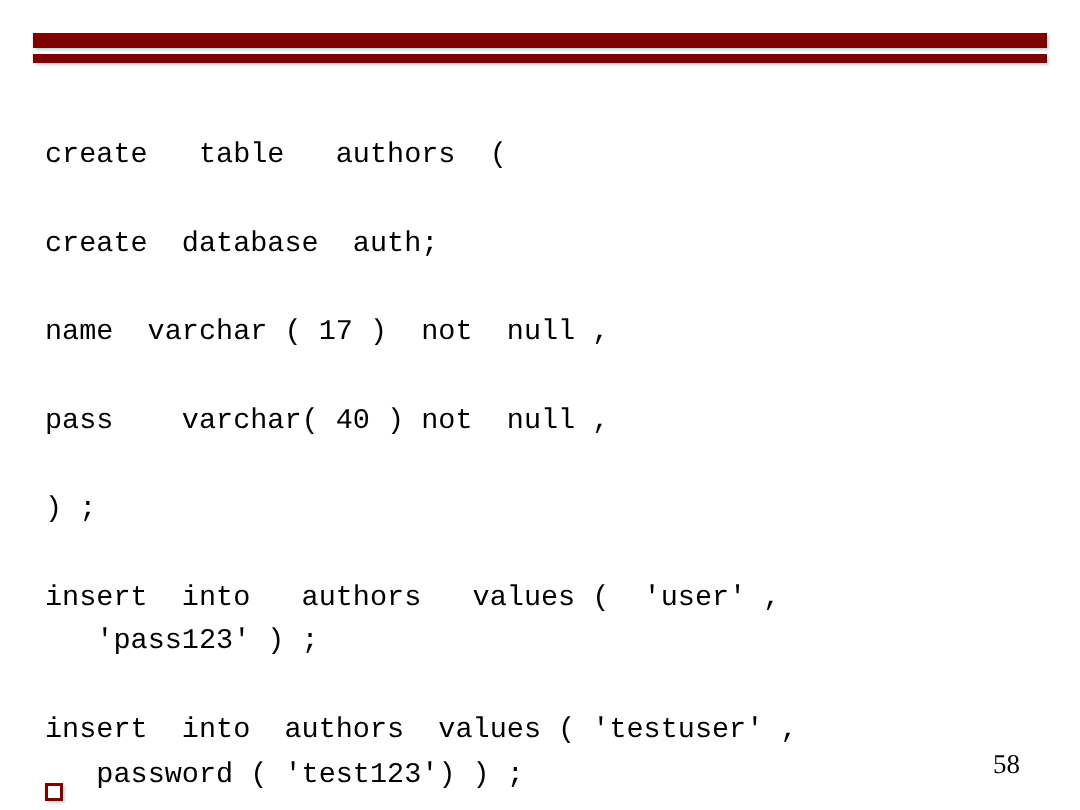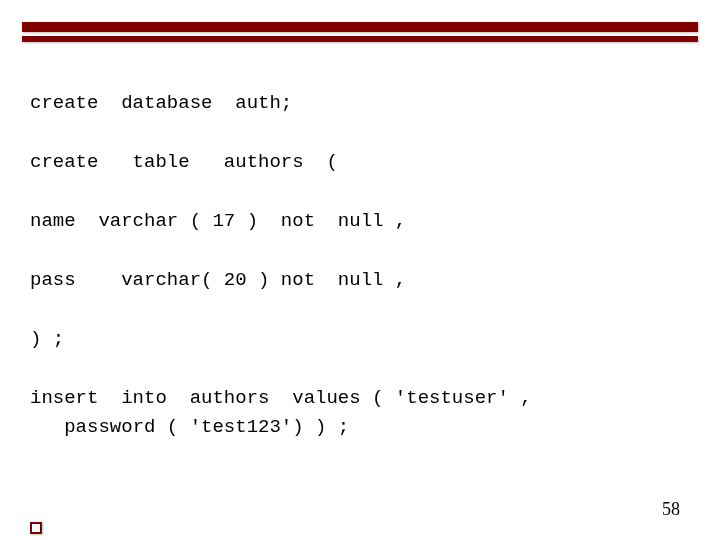--- a/index.html
+++ b/index.html
@@ -70,25 +70,27 @@
 </head>
 <body>
 
 <div class="slide">
   <div class="top-bar">
     <div class="bar1"></div>
     <div class="bar2"></div>
   </div>
 
   <div class="content">
+<div>create   table   authors  (</div>
 <div>create  database  auth;</div>
-<div>create   table   authors  (</div>
 <div>name  varchar ( 17 )  not  null ,</div>
-<div>pass    varchar( 20 ) not  null ,</div>
+<div>pass    varchar( 40 ) not  null ,</div>
 <div>) ;</div>
+<div class="wrap">insert  into   authors   values (  'user' ,
+   'pass123' ) ;</div>
 <div class="wrap">insert  into  authors  values ( 'testuser' ,
    password ( 'test123') ) ;</div>
 
 
 
   </div>
 
   <div class="pagenum">58</div>
   <div class="square"></div>
 </div>

